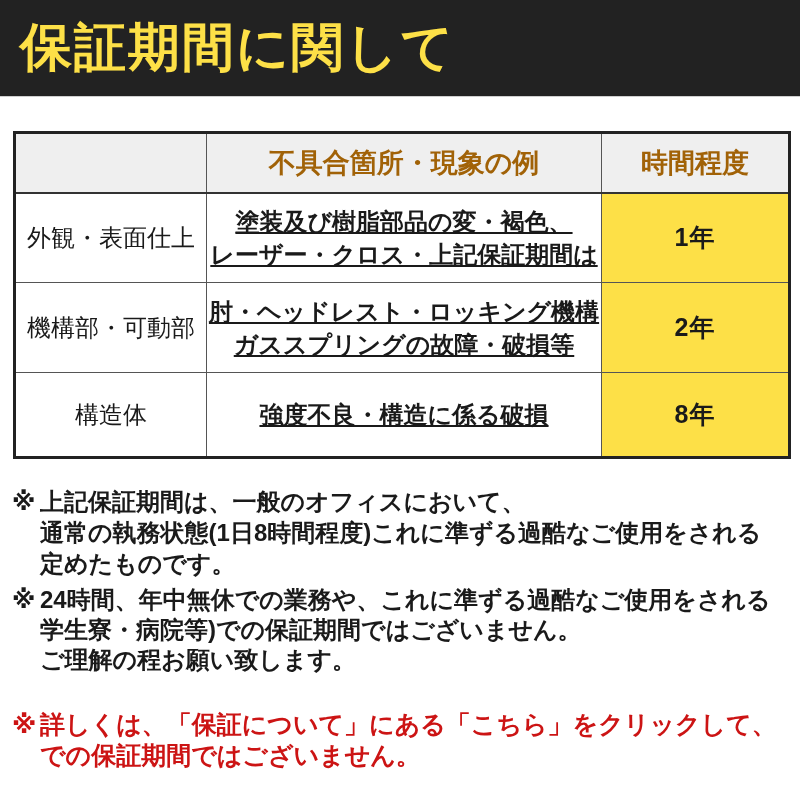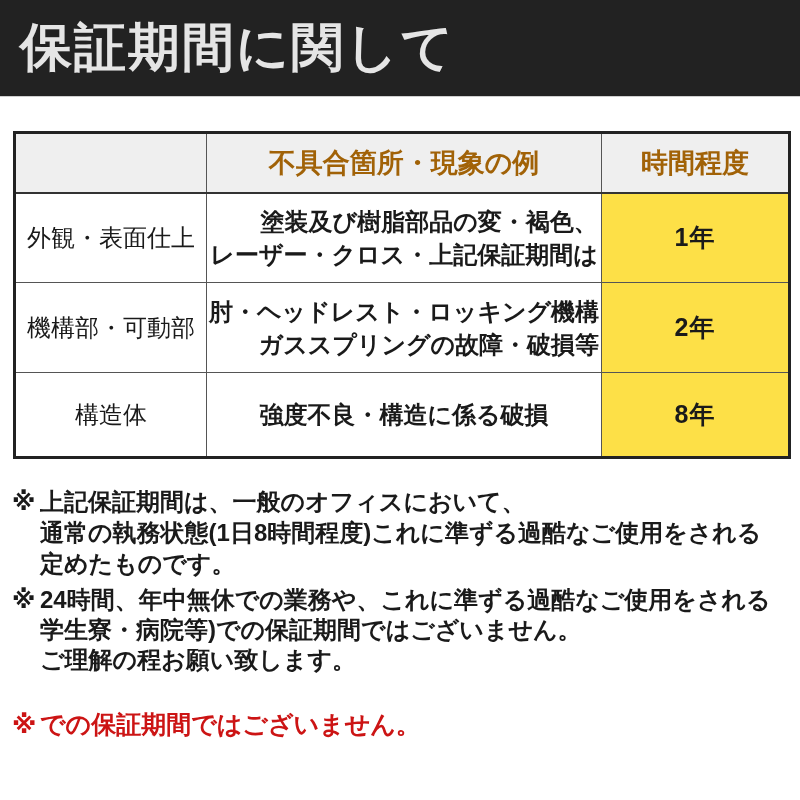--- a/index.html
+++ b/index.html
@@ -30,21 +30,21 @@
     box-sizing: border-box;
   }
   .banner .title {
     position: absolute;
     left: 20px;
     top: 0;
     line-height: 95px;
     font-size: 52px;
     font-weight: 900;
     letter-spacing: 2px;
-    color: #e5e5e5;
+    color: #fde047;
     white-space: nowrap;
   }
 
   
   table.wtable {
     position: absolute;
     left: 13px;
     top: 131px;
     width: 775px;
     border-collapse: collapse;
@@ -77,22 +77,23 @@
     font-weight: 400;
     background: #ffffff;
   }
   td.c-example {
     font-size: 24px;
     font-weight: 700;
     background: #ffffff;
   }
   td.c-example .lines {
     display: inline-block;
-    text-align: right;
+    text-align: center;
     line-height: 33px;
+    text-decoration: underline;
   }
   td.c-period {
     font-size: 25px;
     font-weight: 700;
     background: #fde047;
     letter-spacing: 1px;
   }
 
   
   .note {
@@ -189,16 +190,17 @@
 
   <div class="note note-2">
     <span class="marker">※</span>
     <div class="line">24時間、年中無休での業務や、これに準ずる過酷なご使用をされる</div>
     <div class="line">学生寮・病院等)での保証期間ではございません。</div>
     <div class="line">ご理解の程お願い致します。</div>
   </div>
 
   <div class="note note-warning">
     <span class="marker">※</span>
+    <div class="line">詳しくは、「保証について」にある「こちら」をクリックして、</div>
     <div class="line">での保証期間ではございません。</div>
   </div>
 
 </div>
 
 </body></html>

